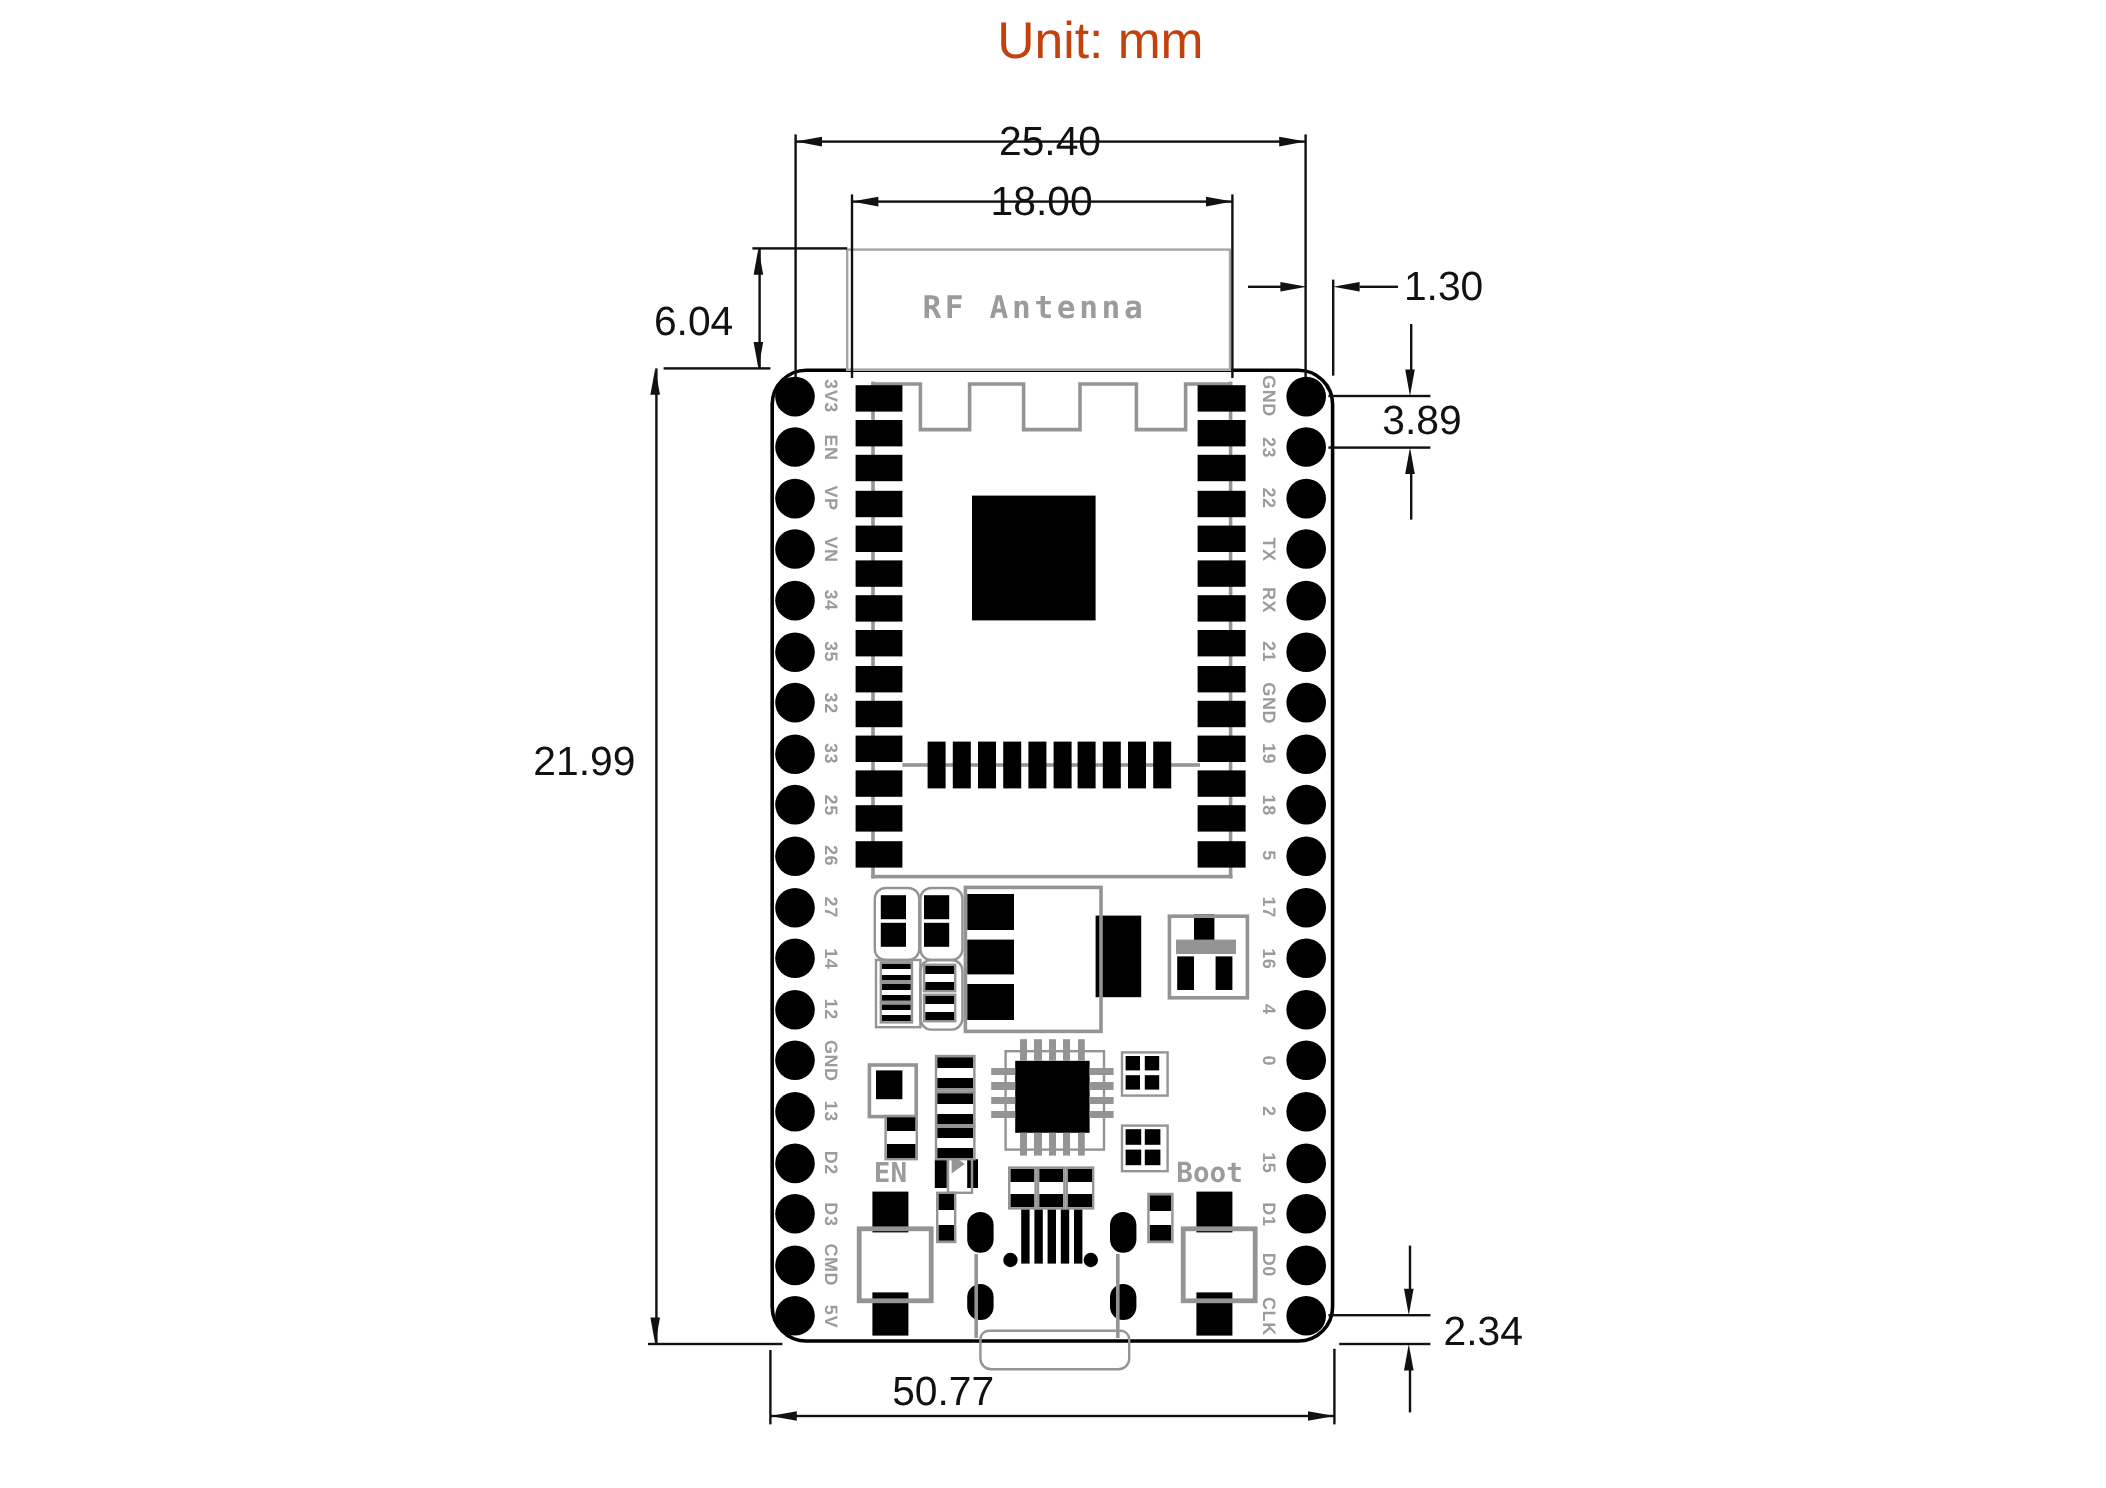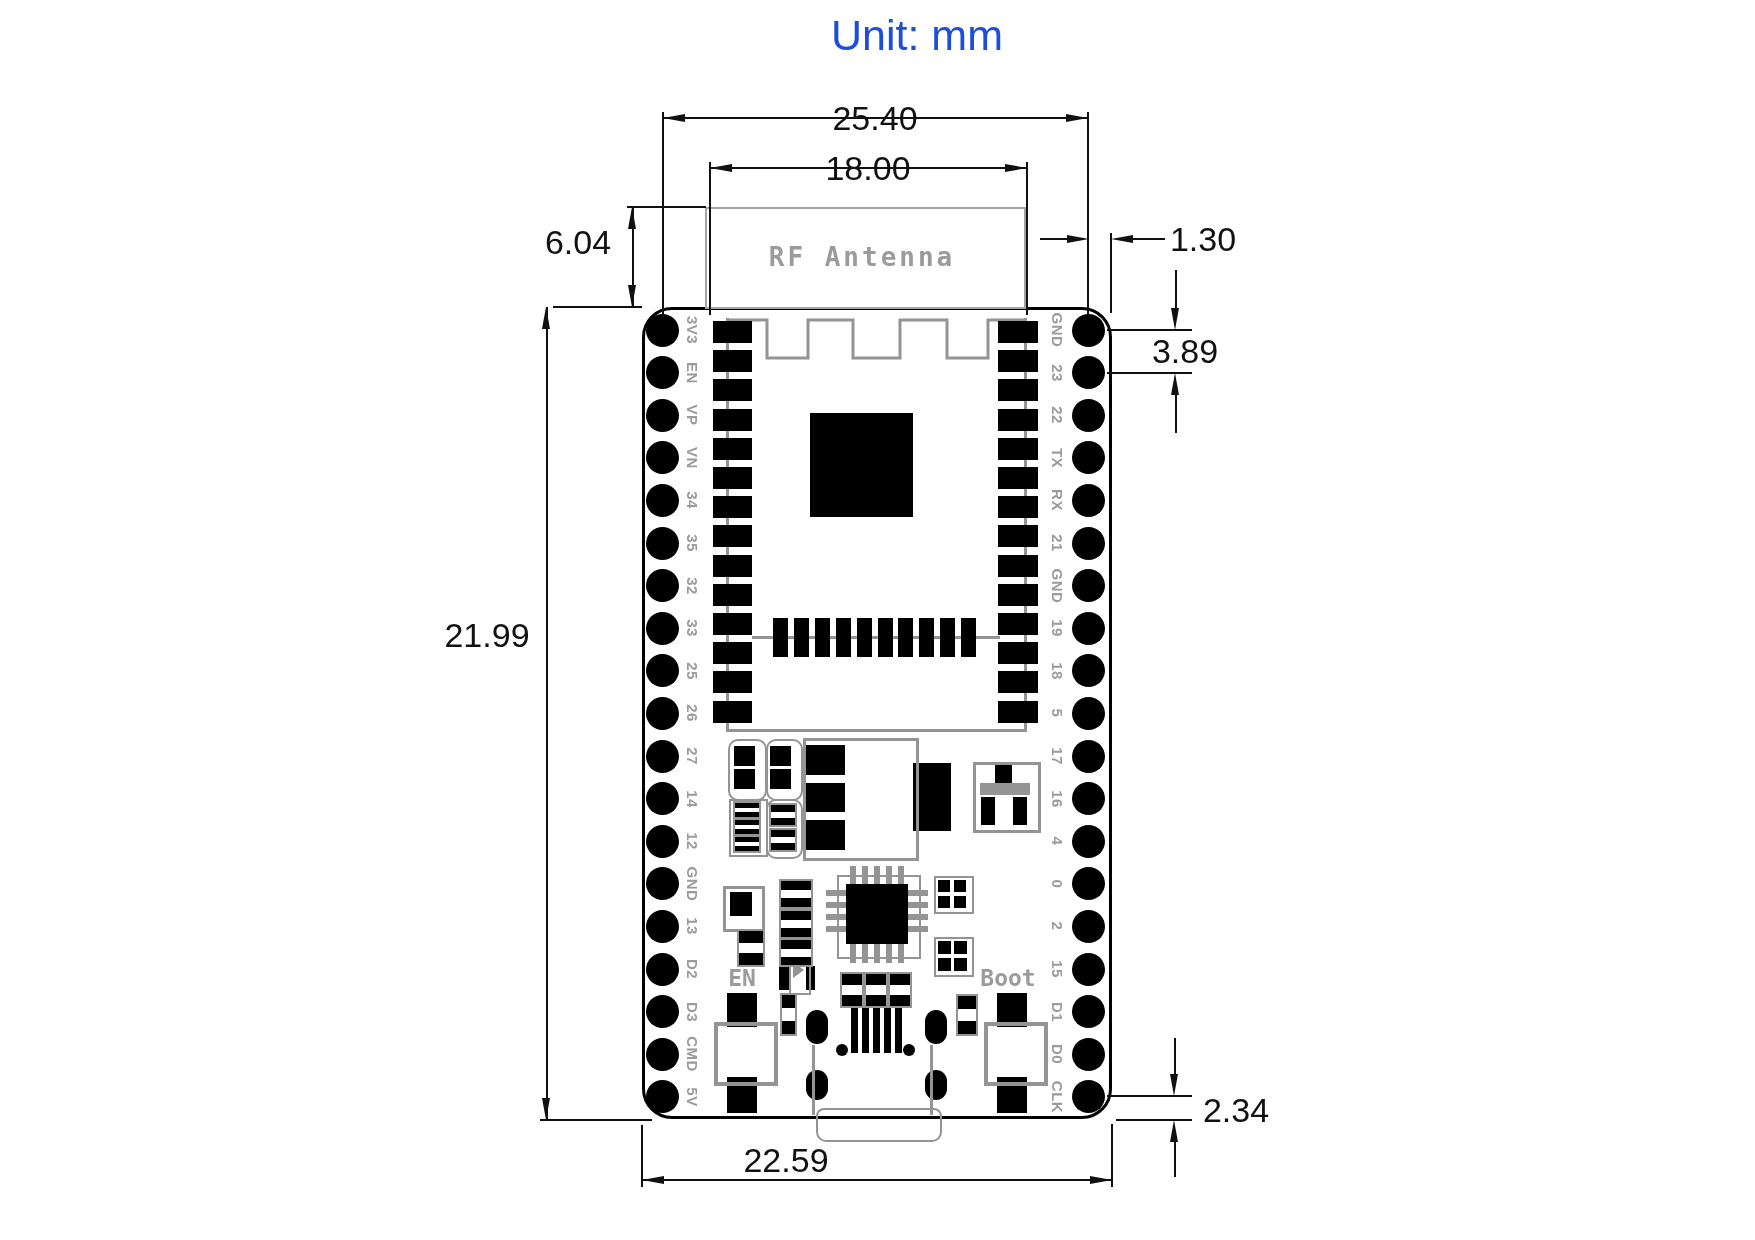--- a/index.html
+++ b/index.html
@@ -3,21 +3,21 @@
 <meta charset="utf-8">
 <style>
   html,body{margin:0;padding:0;background:#fff;}
   #stage{position:relative;width:1755px;height:1240px;background:#fff;overflow:hidden;
          font-family:"Liberation Sans",sans-serif;color:#111;}
   .abs{position:absolute;}
   .ln{position:absolute;background:#111;}
   .dimtxt{position:absolute;transform:translate(-50%,-50%);font-size:34px;color:#111;
           white-space:nowrap;line-height:1;}
   .wbg{background:#fff;padding:0 10px;}
-  .title{position:absolute;transform:translate(-50%,-50%);font-size:43px;color:#1d4ed8;white-space:nowrap;}
+  .title{position:absolute;transform:translate(-50%,-50%);font-size:43px;color:#c2410c;white-space:nowrap;}
   
   .arl,.arr,.aru,.ard{position:absolute;width:0;height:0;}
   .arl{border-top:4.5px solid transparent;border-bottom:4.5px solid transparent;border-right:22px solid #111;}
   .arr{border-top:4.5px solid transparent;border-bottom:4.5px solid transparent;border-left:22px solid #111;}
   .aru{border-left:4.5px solid transparent;border-right:4.5px solid transparent;border-bottom:22px solid #111;}
   .ard{border-left:4.5px solid transparent;border-right:4.5px solid transparent;border-top:22px solid #111;}
   
   .board{position:absolute;border:3.5px solid #000;border-radius:30px;background:#fff;}
   .blk{position:absolute;background:#000;}
   .pin{position:absolute;background:#000;border-radius:50%;}
@@ -54,25 +54,25 @@
   <svg class="abs" style="left:726px;top:316px;" width="301" height="48">
     <polyline points="0,4 41,4 41,42 82,42 82,4 127,4 127,42 174,42 174,4 221,4 221,42 262,42 262,4 301,4" fill="none" stroke="#949494" stroke-width="3"></polyline>
   </svg>
   <div class="gfill" style="left:752px;top:636px;width:248px;height:2.5px;"></div>
 
   <div class="silk" style="left:742px;top:978px;font-size:23px;">EN</div>
   <div class="silk" style="left:1008px;top:978px;font-size:23px;">Boot</div>
 
   <div class="dimtxt wbg" style="left:875px;top:118px;">25.40</div>
   <div class="dimtxt wbg" style="left:868px;top:168px;">18.00</div>
-  <div class="dimtxt" style="left:578px;top:242px;text-align:center;">6.04</div>
+  <div class="dimtxt" style="left:578px;top:268px;text-align:center;">6.04</div>
   <div class="dimtxt" style="left:1203px;top:239px;">1.30</div>
   <div class="dimtxt" style="left:1185px;top:351px;">3.89</div>
   <div class="dimtxt" style="left:487px;top:635px;">21.99</div>
-  <div class="dimtxt" style="left:786px;top:1160px;">22.59</div>
+  <div class="dimtxt" style="left:786px;top:1160px;">50.77</div>
   <div class="dimtxt" style="left:1236px;top:1110px;">2.34</div>
 <div class="ln" style="left: 662px; top: 112px; width: 2px; height: 223px;"></div>
     <div class="ln" style="left: 1087px; top: 112px; width: 2px; height: 223px;"></div>
     <div class="ln" style="left: 663px; top: 117px; width: 425px; height: 2px;"></div>
     <div class="ln" style="left: 709px; top: 162px; width: 2px; height: 153px;"></div>
     <div class="ln" style="left: 1026px; top: 162px; width: 2px; height: 153px;"></div>
     <div class="ln" style="left: 710px; top: 167px; width: 317px; height: 2px;"></div>
     <div class="ln" style="left: 627px; top: 206px; width: 79px; height: 2px;"></div>
     <div class="ln" style="left: 632px; top: 207px; width: 2px; height: 100px;"></div>
     <div class="ln" style="left: 546px; top: 307px; width: 2px; height: 813px;"></div>

